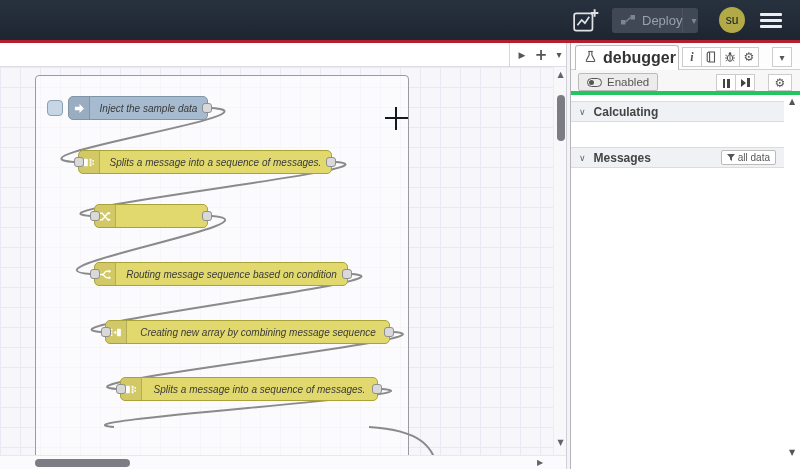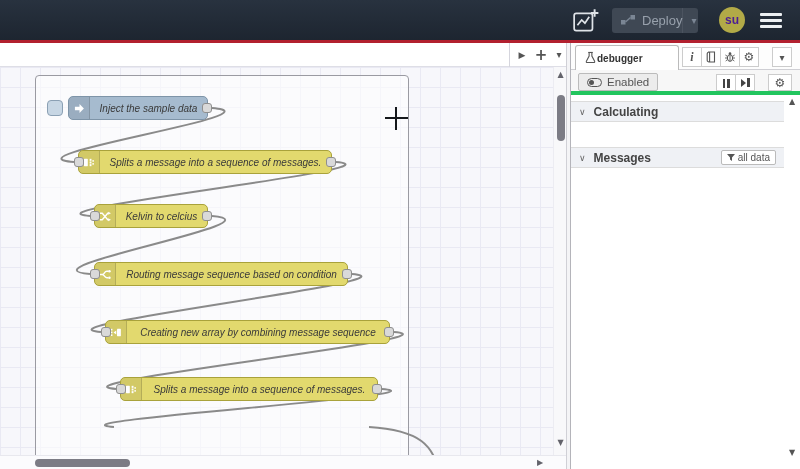--- a/index.html
+++ b/index.html
@@ -10,22 +10,22 @@
   .header{position:absolute;left:0;top:0;width:800px;height:40px;
           background:linear-gradient(#28323f,#1d2530);}
   .hdr-flow-btn{position:absolute;left:571;top:6px;left:571px;width:30px;height:30px;
           display:flex;align-items:center;justify-content:center;cursor:pointer;}
   .deploy-btn{position:absolute;left:612px;top:8px;width:86px;height:25px;background:#3f4854;
           border-radius:3px;display:flex;align-items:center;padding:0 0 0 9px;box-sizing:border-box;}
   .deploy-label{color:#98a1ac;font-size:13px;margin-left:7px;flex:1;}
   .deploy-chev{color:#7b8694;font-size:10px;padding:0 8px;border-left:1px solid rgba(255,255,255,0.07);
           line-height:25px;font-family:"DejaVu Sans",sans-serif;}
   .avatar{position:absolute;left:719px;top:7px;width:26px;height:26px;border-radius:50%;
-          display:flex;align-items:center;justify-content:center;color:#4c1d95;
-          font-size:12px;font-weight:bold;}
+          display:flex;align-items:center;justify-content:center;color:#0f172a;
+          font-size:12px;font-weight:normal;}
   .hamburger{position:absolute;left:760px;top:13px;width:22px;height:15px;cursor:pointer;}
   .hamburger i{display:block;height:3px;background:#eceff2;margin-bottom:3px;border-radius:1px;}
   .topline{position:absolute;left:0;top:40px;width:800px;height:3px;}
 
   
   .workspace{position:absolute;left:0;top:43px;width:567px;height:426px;background:#fff;}
   .tabbar{position:absolute;left:0;top:0;width:567px;height:24px;background:#fff;
           border-bottom:1px solid #dedee6;box-sizing:border-box;}
   .tabbar-sep{position:absolute;left:509px;top:0;height:24px;border-left:1px solid #d5d5dd;}
   .tb-btn{position:absolute;top:0;height:24px;line-height:24px;text-align:center;color:#555;
@@ -75,22 +75,22 @@
   .divider{position:absolute;left:566px;top:43px;width:4px;height:426px;background:#f4f4f6;
           border-left:1px solid #d0d0d6;box-sizing:border-box;}
 
   
   .sidebar{position:absolute;left:570px;top:43px;width:230px;height:426px;background:#fff;
           border-left:1px solid #b4b4ba;box-sizing:border-box;}
   .sb-tabbar{position:absolute;left:0;top:0;width:229px;height:27px;background:#fdfdfd;
           border-bottom:1px solid #cfcfd4;box-sizing:border-box;}
   .sb-tab{position:absolute;left:4px;top:2px;width:104px;height:25px;background:#fff;
           border:1px solid #bbb;border-bottom:none;border-radius:3px 3px 0 0;
-          display:flex;align-items:center;gap:1px;padding-left:9px;box-sizing:border-box;
-          font-size:10px;font-weight:bold;color:#333;cursor:pointer;}
+          display:flex;align-items:center;gap:7px;padding-left:9px;box-sizing:border-box;
+          font-size:16px;font-weight:bold;color:#333;cursor:pointer;}
   .sb-iconbar{position:absolute;left:112px;top:4px;display:flex;}
   .sb-ib{width:20px;height:20px;border:1px solid #ccc;margin-left:-1px;background:#fff;
           display:flex;align-items:center;justify-content:center;color:#555;cursor:pointer;
           box-sizing:border-box;}
   .sb-ib .info-i{font-family:"Liberation Serif",serif;font-weight:bold;font-style:italic;font-size:12px;}
   .sb-ib .gear-g{font-family:"DejaVu Sans",sans-serif;font-size:12px;}
   .sb-dd{position:absolute;left:201px;top:4px;width:20px;height:20px;border:1px solid #ccc;
           background:#fff;display:flex;align-items:center;justify-content:center;color:#555;
           font-size:10px;cursor:pointer;box-sizing:border-box;font-family:"DejaVu Sans",sans-serif;}
 
@@ -211,21 +211,20 @@
         </div>
         <div class="node" style="left: 94px; top: 137px; width: 114px; background: rgb(226, 217, 110); border-color: rgb(169, 162, 59);">
           <span class="node-icon">
             <svg width="12" height="11" viewBox="0 0 13 12">
               <path d="M1 2.5h2.5l6 7h1" fill="none" stroke="#fff" stroke-width="1.5"></path>
               <path d="M1 9.5h2.5l6-7h1" fill="none" stroke="#fff" stroke-width="1.5"></path>
               <path d="M10 0.8 13 2.5 10 4.2z" fill="#fff"></path>
               <path d="M10 7.8 13 9.5 10 11.2z" fill="#fff"></path>
             </svg>
           </span>
-          <span class="node-label">Kelvin to celcius</span>
           <span class="port in"></span>
           <span class="port out"></span>
         </div>
         <div class="node" style="left: 94px; top: 195px; width: 254px; background: rgb(226, 217, 110); border-color: rgb(169, 162, 59);">
           <span class="node-icon">
             <svg width="12" height="11" viewBox="0 0 13 12">
               <path d="M1 6h2.5C6 6 5.5 2.5 8.5 2.5H10" fill="none" stroke="#fff" stroke-width="1.5"></path>
               <path d="M3.5 6C6 6 5.5 9.5 8.5 9.5H10" fill="none" stroke="#fff" stroke-width="1.5"></path>
               <circle cx="11.3" cy="2.5" r="1.4" fill="#fff"></circle>
               <circle cx="11.3" cy="9.5" r="1.4" fill="#fff"></circle>

